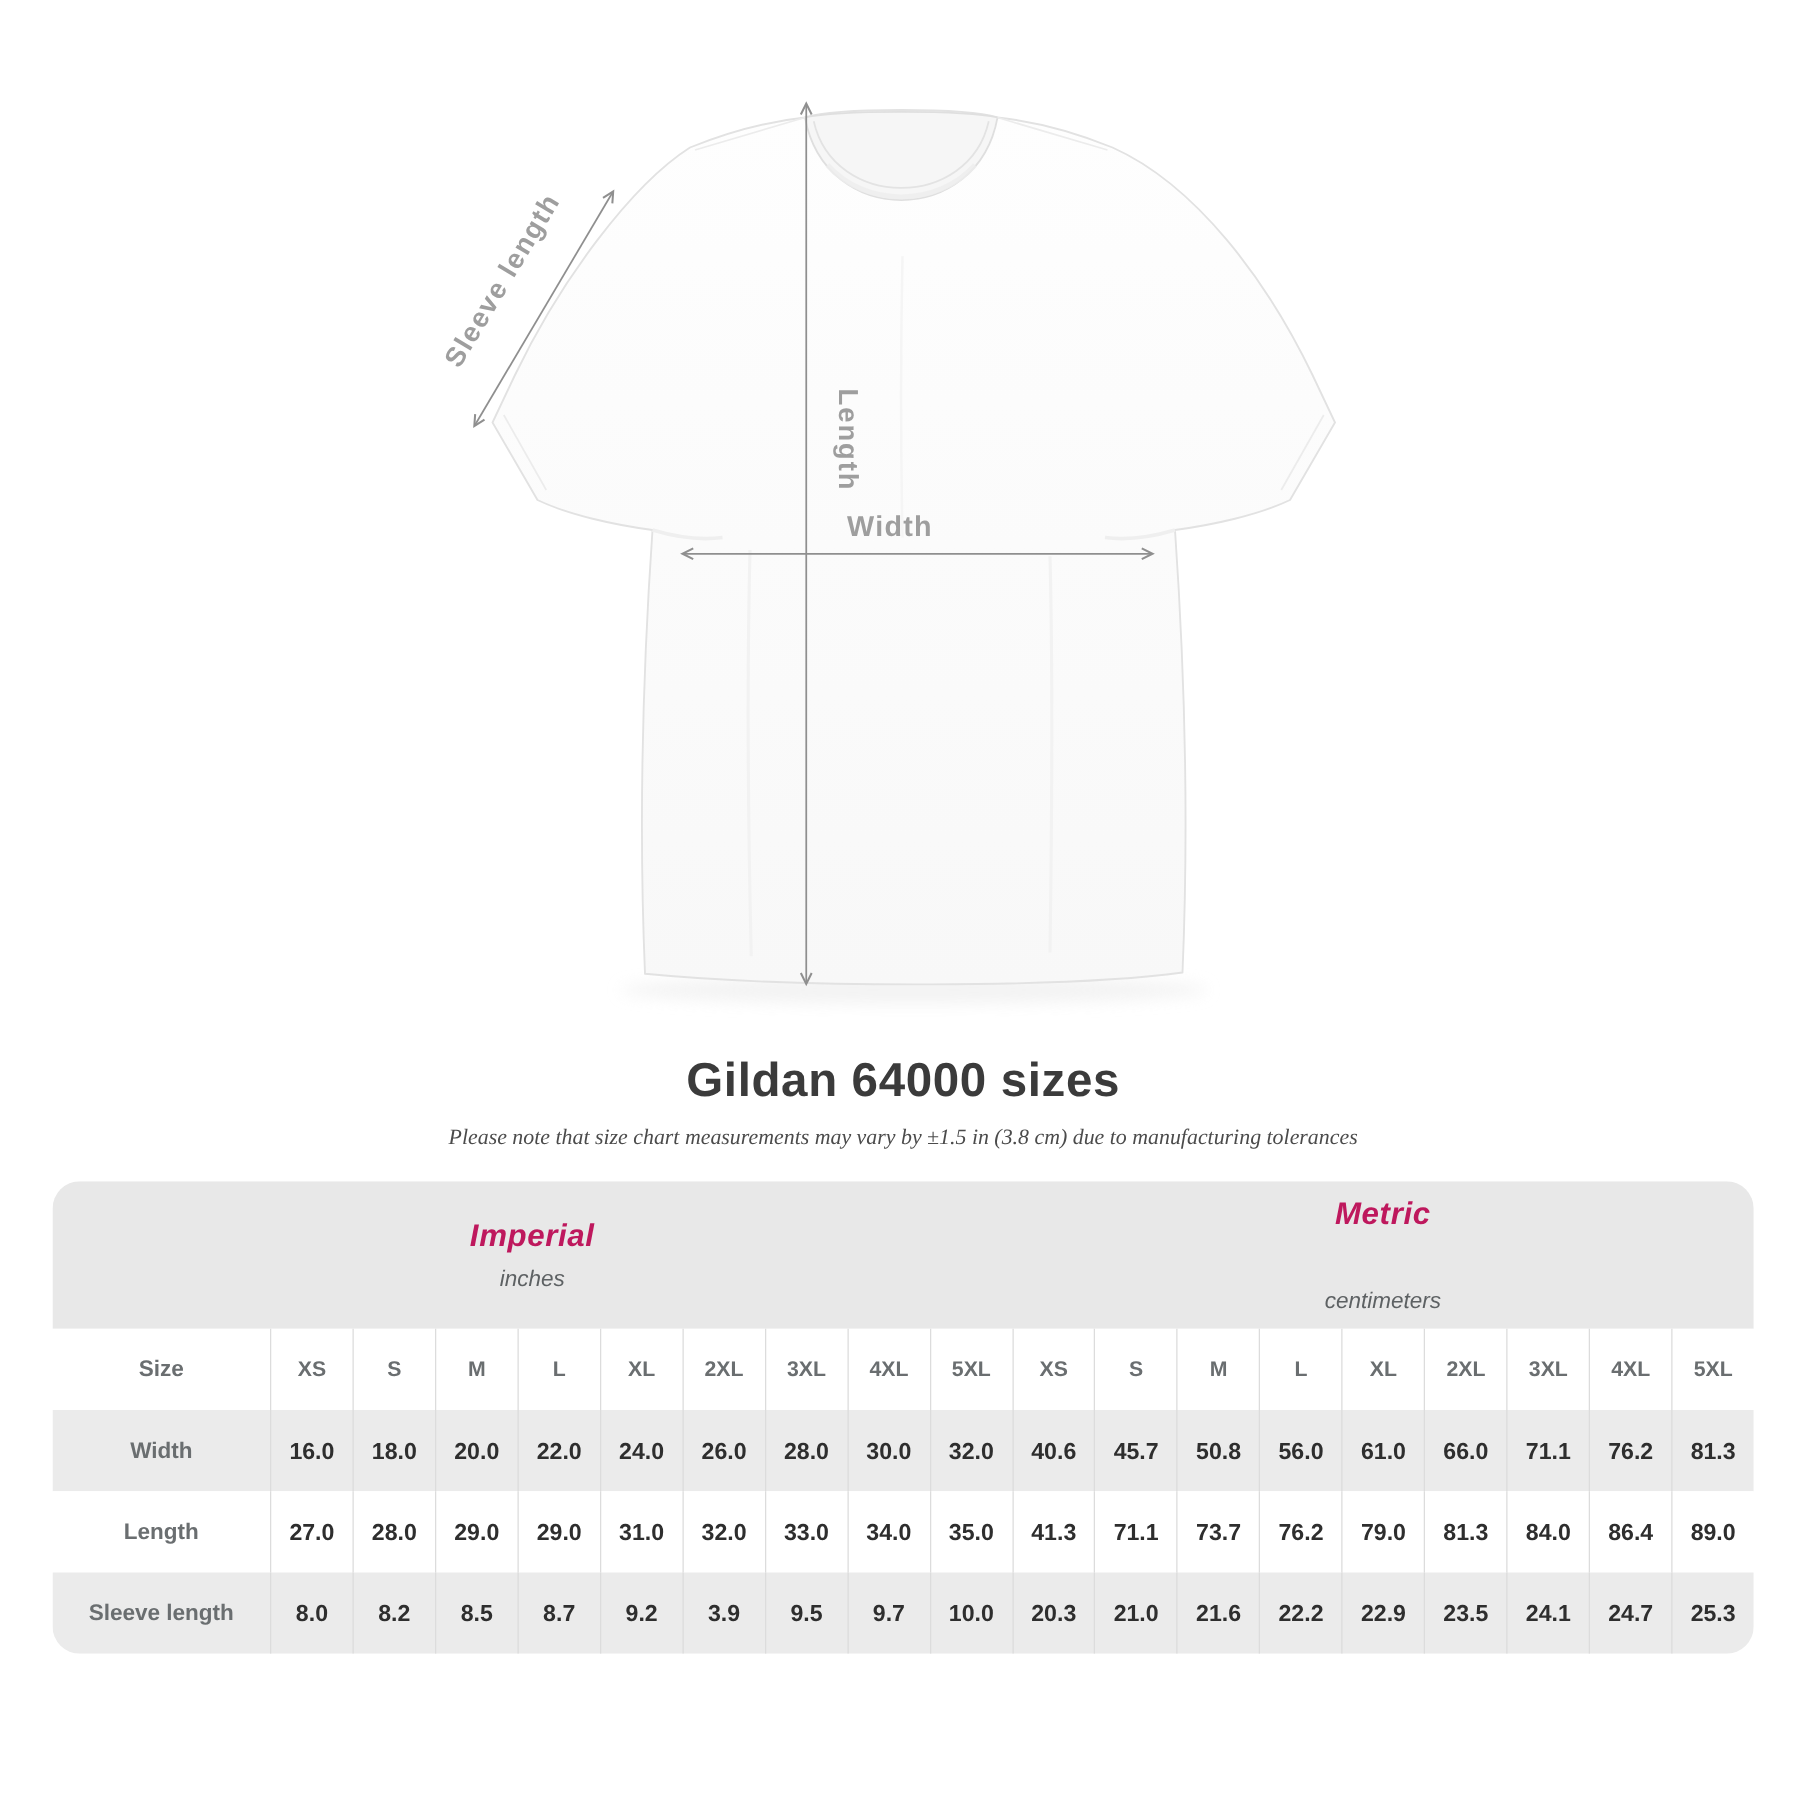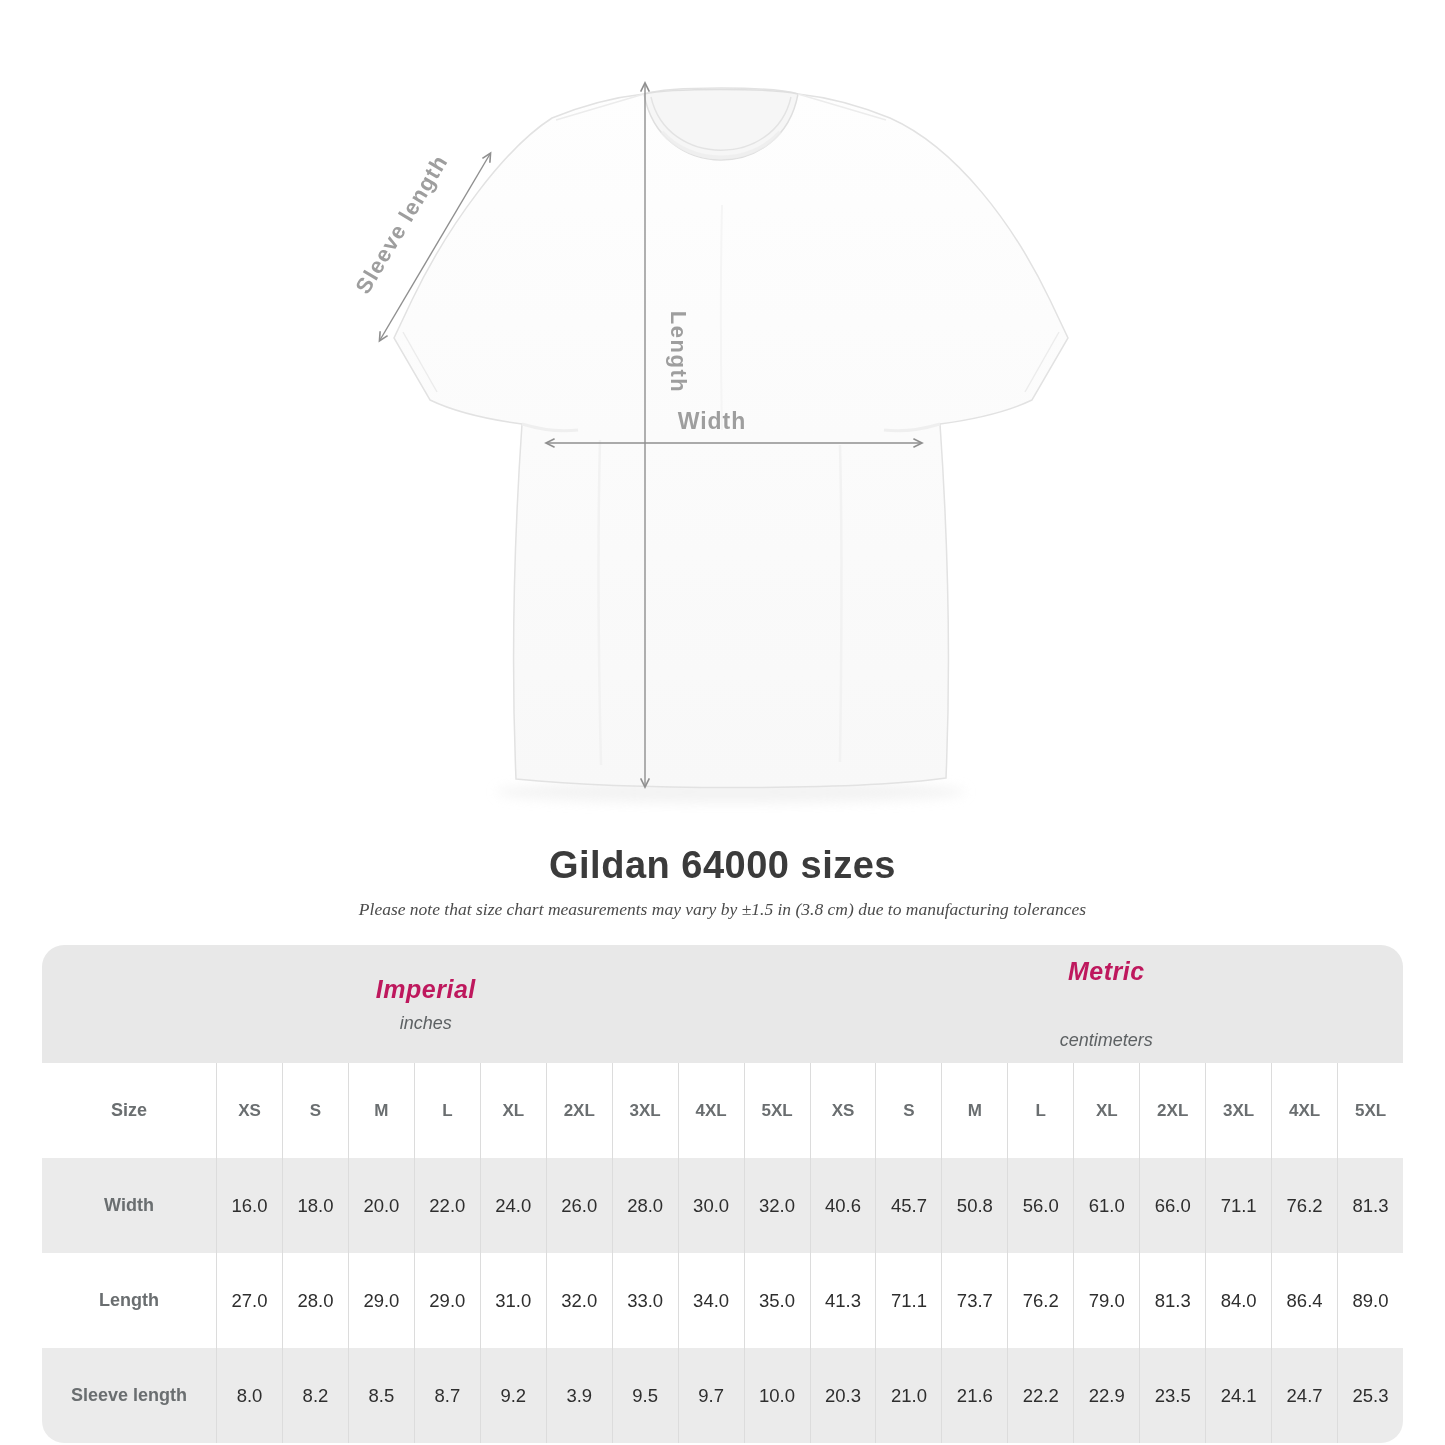--- a/index.html
+++ b/index.html
@@ -30,33 +30,33 @@
   .size-table{
     width:1361px;margin:25px auto 0;
     border-radius:22px;overflow:hidden;background:#ffffff;
   }
   .band{display:flex;height:118px;background:var(--band);}
   .half{display:flex;flex-direction:column;align-items:center;justify-content:center;gap:9px;}
   .half.left{width:56.4%;}
   .half.right{width:43.6%;gap:44px;}
   .unit-title{font-size:25px;font-weight:bold;font-style:italic;color:#be185d;letter-spacing:.5px;text-align:right;}
   .unit-sub{font-size:18px;font-style:italic;color:#5d6163;}
-  .trow{display:flex;height:95px;background:#ffffff;}
+  .trow{display:flex;height:65px;background:#ffffff;}
   .trow.stripe{background:var(--stripe);}
   .rowlabel{
     width:12.79%;display:flex;align-items:center;justify-content:center;
     font-size:18px;font-weight:bold;color:var(--muted);
   }
   .cells{flex:1;display:grid;grid-template-columns:repeat(18,1fr);}
   .cells .cell{
     border-left:1px solid var(--sep);
     display:flex;align-items:center;justify-content:center;
   }
   .cells .cell.head{font-size:17px;font-weight:bold;color:var(--muted);}
-  .cells .cell.val{font-size:18.5px;color:var(--val);}
+  .cells .cell.val{font-size:18.5px;color:var(--val);font-weight:bold;}
 </style>
 </head>
 <body>
 
 <div class="page">
 
   <div class="diagram">
     <svg width="1445" height="830" viewBox="0 0 1445 830" xmlns="http://www.w3.org/2000/svg">
       <defs>
         <marker id="arr" viewBox="0 0 12 12" refX="9" refY="6" markerWidth="13" markerHeight="13" orient="auto-start-reverse" markerUnits="userSpaceOnUse">

